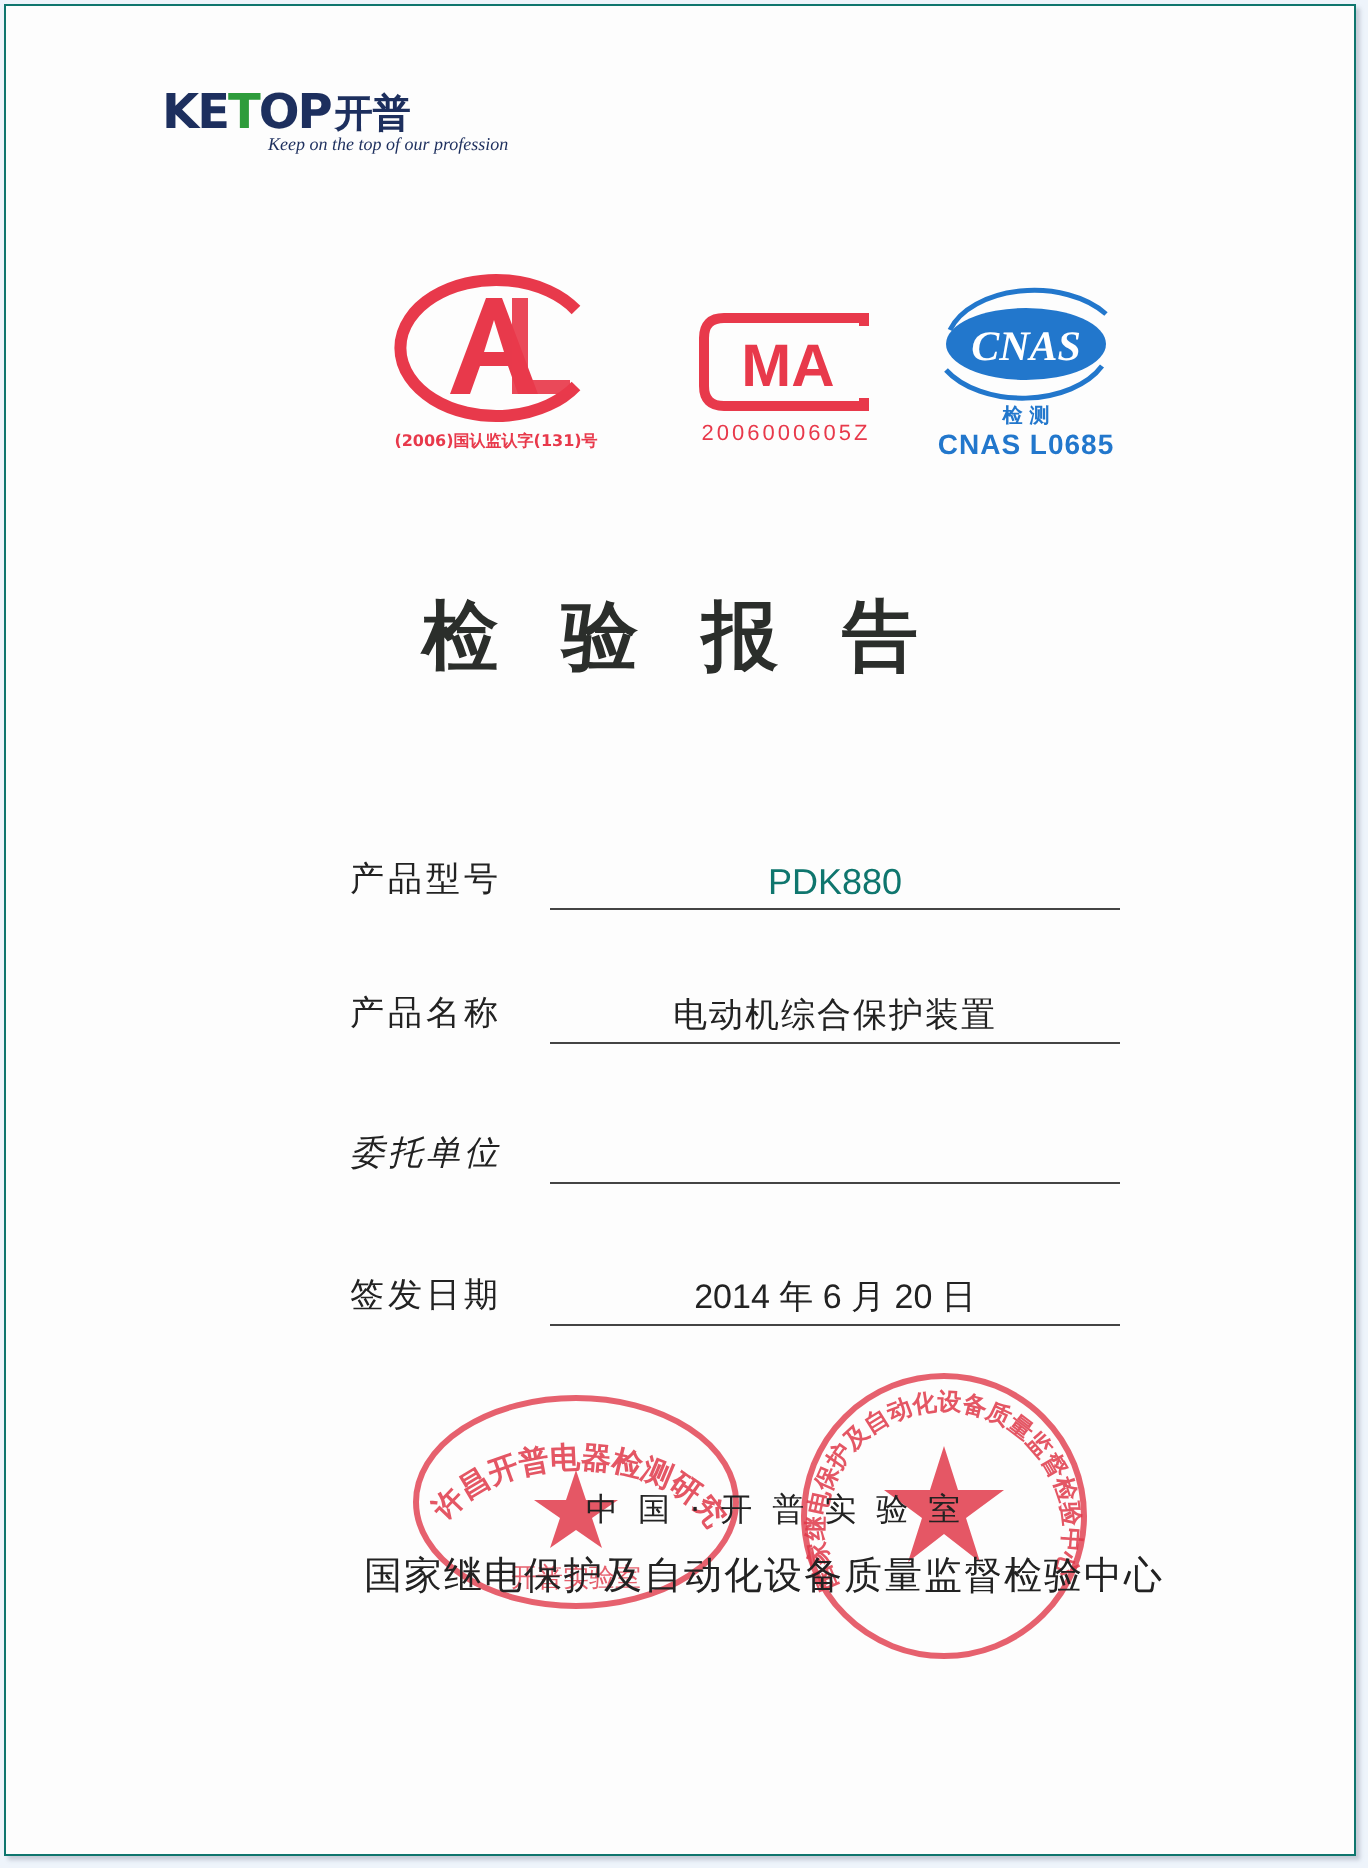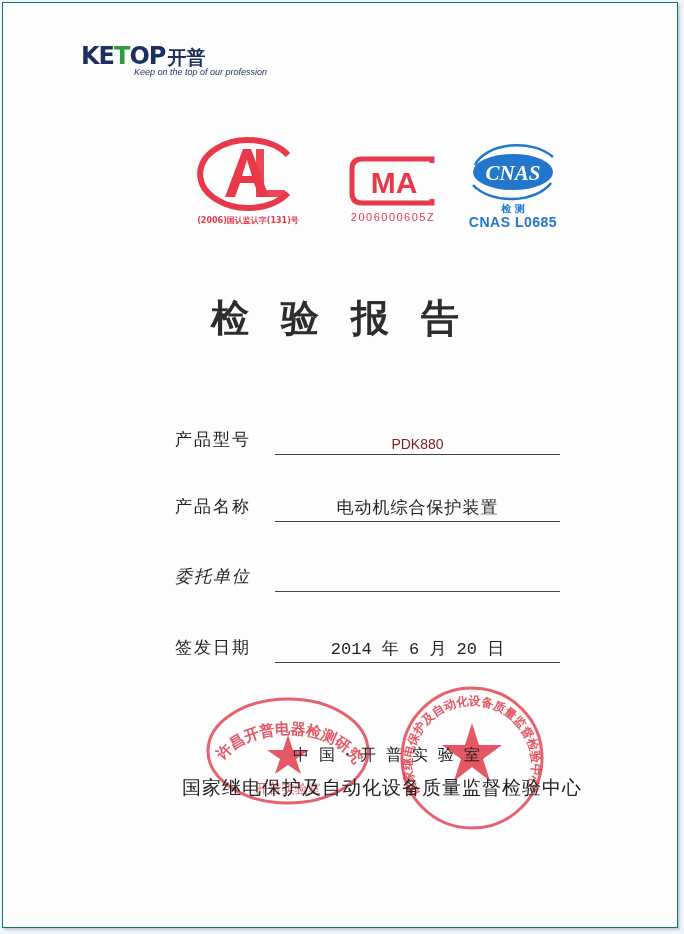--- a/index.html
+++ b/index.html
@@ -4,21 +4,21 @@
 <style>
   html,body{margin:0;padding:0;}
   body{width:684px;height:934px;background:#eef4fb;position:relative;overflow:hidden;font-family:"DejaVu Sans",sans-serif;}
   .sheet{position:absolute;left:2px;top:2px;width:674px;height:924px;background:#fdfdfd;border:1px solid #0f766e;box-shadow:2px 2px 2px rgba(120,130,150,0.35);}
   .abs{position:absolute;}
   
   .logo{left:78px;top:37px;height:28px;display:flex;align-items:flex-end;}
   .logo-en{font-family:"DejaVu Sans",sans-serif;font-weight:bold;font-size:24px;letter-spacing:-1px;color:#1d2f5e;line-height:24px;}
   .logo-en .t{color:#2e9c3b;}
   .logo-cn{font-size:19px;font-weight:bold;color:#1d2f5e;margin-left:2px;line-height:22px;}
-  .tagline{left:131px;top:64px;font-size:9px;font-style:italic;color:#1d2f5e;font-family:Liberation Sans, sans-serif;}
+  .tagline{left:131px;top:64px;font-size:9px;font-style:italic;color:#1d2f5e;font-family:Liberation Serif, serif;}
   .docno{left:464px;top:98px;font-size:21px;color:#333;font-family:"Liberation Sans",sans-serif;letter-spacing:0.5px;}
   
   .cert{text-align:center;}
   .cert-cap{font-size:9px;margin-top:2px;}
   .title{left:208px;top:290px;font-size:38px;font-weight:bold;color:#2b2e2b;letter-spacing:32px;font-family:"DejaVu Serif",serif;}
   .row{position:absolute;left:172px;width:385px;height:32px;}
   .row .lbl{position:absolute;left:0;bottom:4px;font-size:17px;color:#222;letter-spacing:2px;font-family:"DejaVu Serif",serif;}
   .row .val{position:absolute;left:100px;width:285px;bottom:3px;text-align:center;font-size:17px;color:#222;}
   .row .line{position:absolute;left:100px;width:285px;bottom:0;border-bottom:1px solid #444;}
   .lab{left:290px;top:742px;font-size:16px;color:#222;letter-spacing:10px;}
@@ -61,35 +61,35 @@
       <text x="48" y="41" text-anchor="middle" font-family="Liberation Serif,serif" font-style="italic" font-weight="bold" font-size="21" fill="#ffffff">CNAS</text>
     </svg>
     <div style="color:#2277cc;font-size:10px;font-weight:bold;line-height:11px;margin-top:-6px;">检 测</div>
     <div class="cert-cap" style="color:#2277cc;font-size:14px;font-weight:bold;letter-spacing:0.5px;font-family:Liberation Sans, sans-serif;margin-top:0;">CNAS L0685</div>
   </div>
 
   <div class="abs title">检验报告</div>
 
   <div class="row" style="top:420px;">
     <span class="lbl">产品型号</span>
-    <span class="val" style="font-family:'Liberation Sans',sans-serif;font-size:14px;color:#7f1d1d;">PDK880</span>
+    <span class="val" style="font-family:'Liberation Sans',sans-serif;font-size:18px;color:#0f766e;">PDK880</span>
     <span class="line"></span>
   </div>
   <div class="row" style="top:487px;">
     <span class="lbl">产品名称</span>
     <span class="val" style="font-family:'DejaVu Serif',serif;letter-spacing:1px;">电动机综合保护装置</span>
     <span class="line"></span>
   </div>
   <div class="row" style="top:557px;font-style:italic;">
     <span class="lbl">委托单位</span>
     <span class="line"></span>
   </div>
   <div class="row" style="top:628px;">
     <span class="lbl">签发日期</span>
-    <span class="val" style="font-family:Liberation Mono, monospace;">2014 年 6 月 20 日</span>
+    <span class="val" style="font-family:Liberation Sans, sans-serif;">2014 年 6 月 20 日</span>
     <span class="line"></span>
   </div>
 
   <div class="abs" style="left:200px;top:692px;width:170px;height:112px;">
     <svg width="170" height="112" viewBox="0 0 170 112">
       <ellipse cx="85" cy="56" rx="80" ry="52" fill="none" stroke="#e0394a" stroke-width="3" opacity="0.8"></ellipse>
       <path id="arc1" d="M18 70 A70 44 0 0 1 152 70" fill="none"></path>
       <text font-size="15" fill="#e0394a" opacity="0.85" font-family="DejaVu Serif,serif" font-weight="bold"><textPath href="#arc1" startOffset="3%">许昌开普电器检测研究院</textPath></text>
       <polygon points="85,40 90,55 106,55 93,64 98,79 85,70 72,79 77,64 64,55 80,55" fill="#e0394a" opacity="0.85"></polygon>
       <text x="85" y="98" text-anchor="middle" font-size="13" fill="#e0394a" opacity="0.8" font-family="DejaVu Serif,serif">开普实验室</text>

